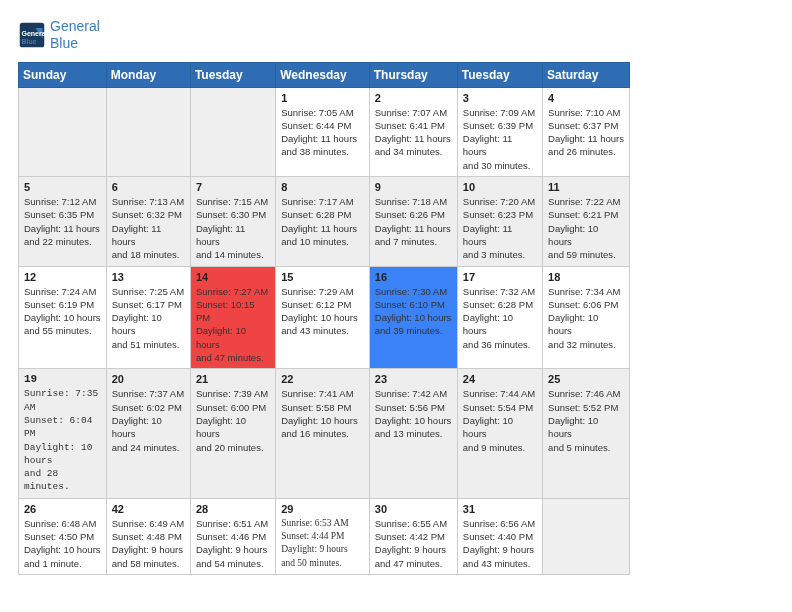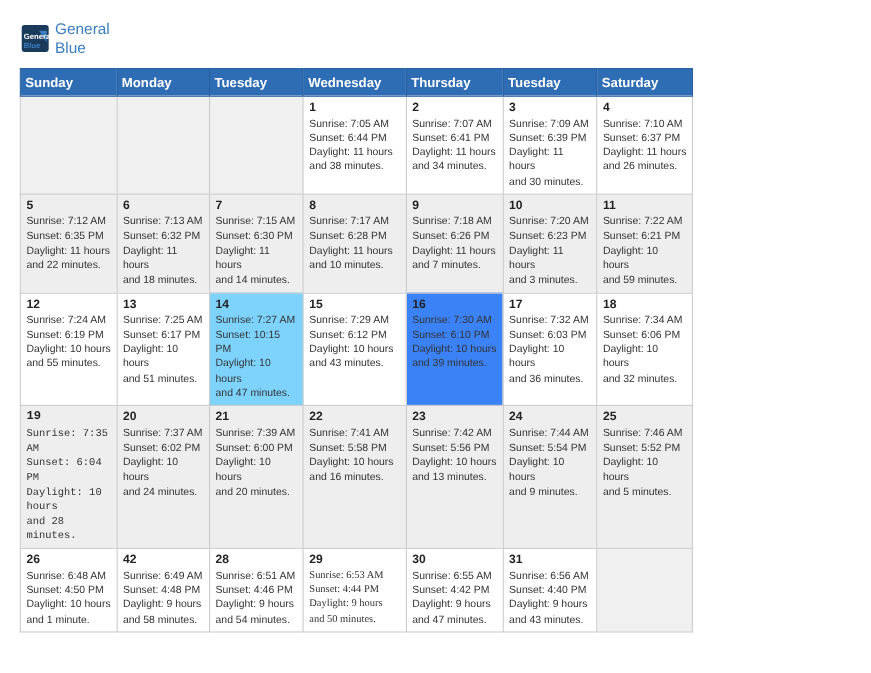--- a/index.html
+++ b/index.html
@@ -223,21 +223,21 @@
 Daylight: 10 hours
 and 55 minutes.</div>
           </td>
           <td style="background: rgb(255, 255, 255);">
             <span class="day-num">13</span>
             <div class="day-info" style="white-space: pre-line;">Sunrise: 7:25 AM
 Sunset: 6:17 PM
 Daylight: 10 hours
 and 51 minutes.</div>
           </td>
-          <td style="background: #7dd3fc;">
+          <td style="background: #ef4444;">
             <span class="day-num">14</span>
             <div class="day-info" style="white-space: pre-line;">Sunrise: 7:27 AM
 Sunset: 10:15 PM
 Daylight: 10 hours
 and 47 minutes.</div>
           </td>
           <td style="background: rgb(255, 255, 255);">
             <span class="day-num">15</span>
             <div class="day-info" style="white-space: pre-line;">Sunrise: 7:29 AM
 Sunset: 6:12 PM
@@ -247,21 +247,21 @@
           <td style="background: #3b82f6;">
             <span class="day-num">16</span>
             <div class="day-info" style="white-space: pre-line;">Sunrise: 7:30 AM
 Sunset: 6:10 PM
 Daylight: 10 hours
 and 39 minutes.</div>
           </td>
           <td style="background: rgb(255, 255, 255);">
             <span class="day-num">17</span>
             <div class="day-info" style="white-space: pre-line;">Sunrise: 7:32 AM
-Sunset: 6:03 PM
+Sunset: 6:28 PM
 Daylight: 10 hours
 and 36 minutes.</div>
           </td>
           <td style="background: rgb(255, 255, 255);">
             <span class="day-num">18</span>
             <div class="day-info" style="white-space: pre-line;">Sunrise: 7:34 AM
 Sunset: 6:06 PM
 Daylight: 10 hours
 and 32 minutes.</div>
           </td>

